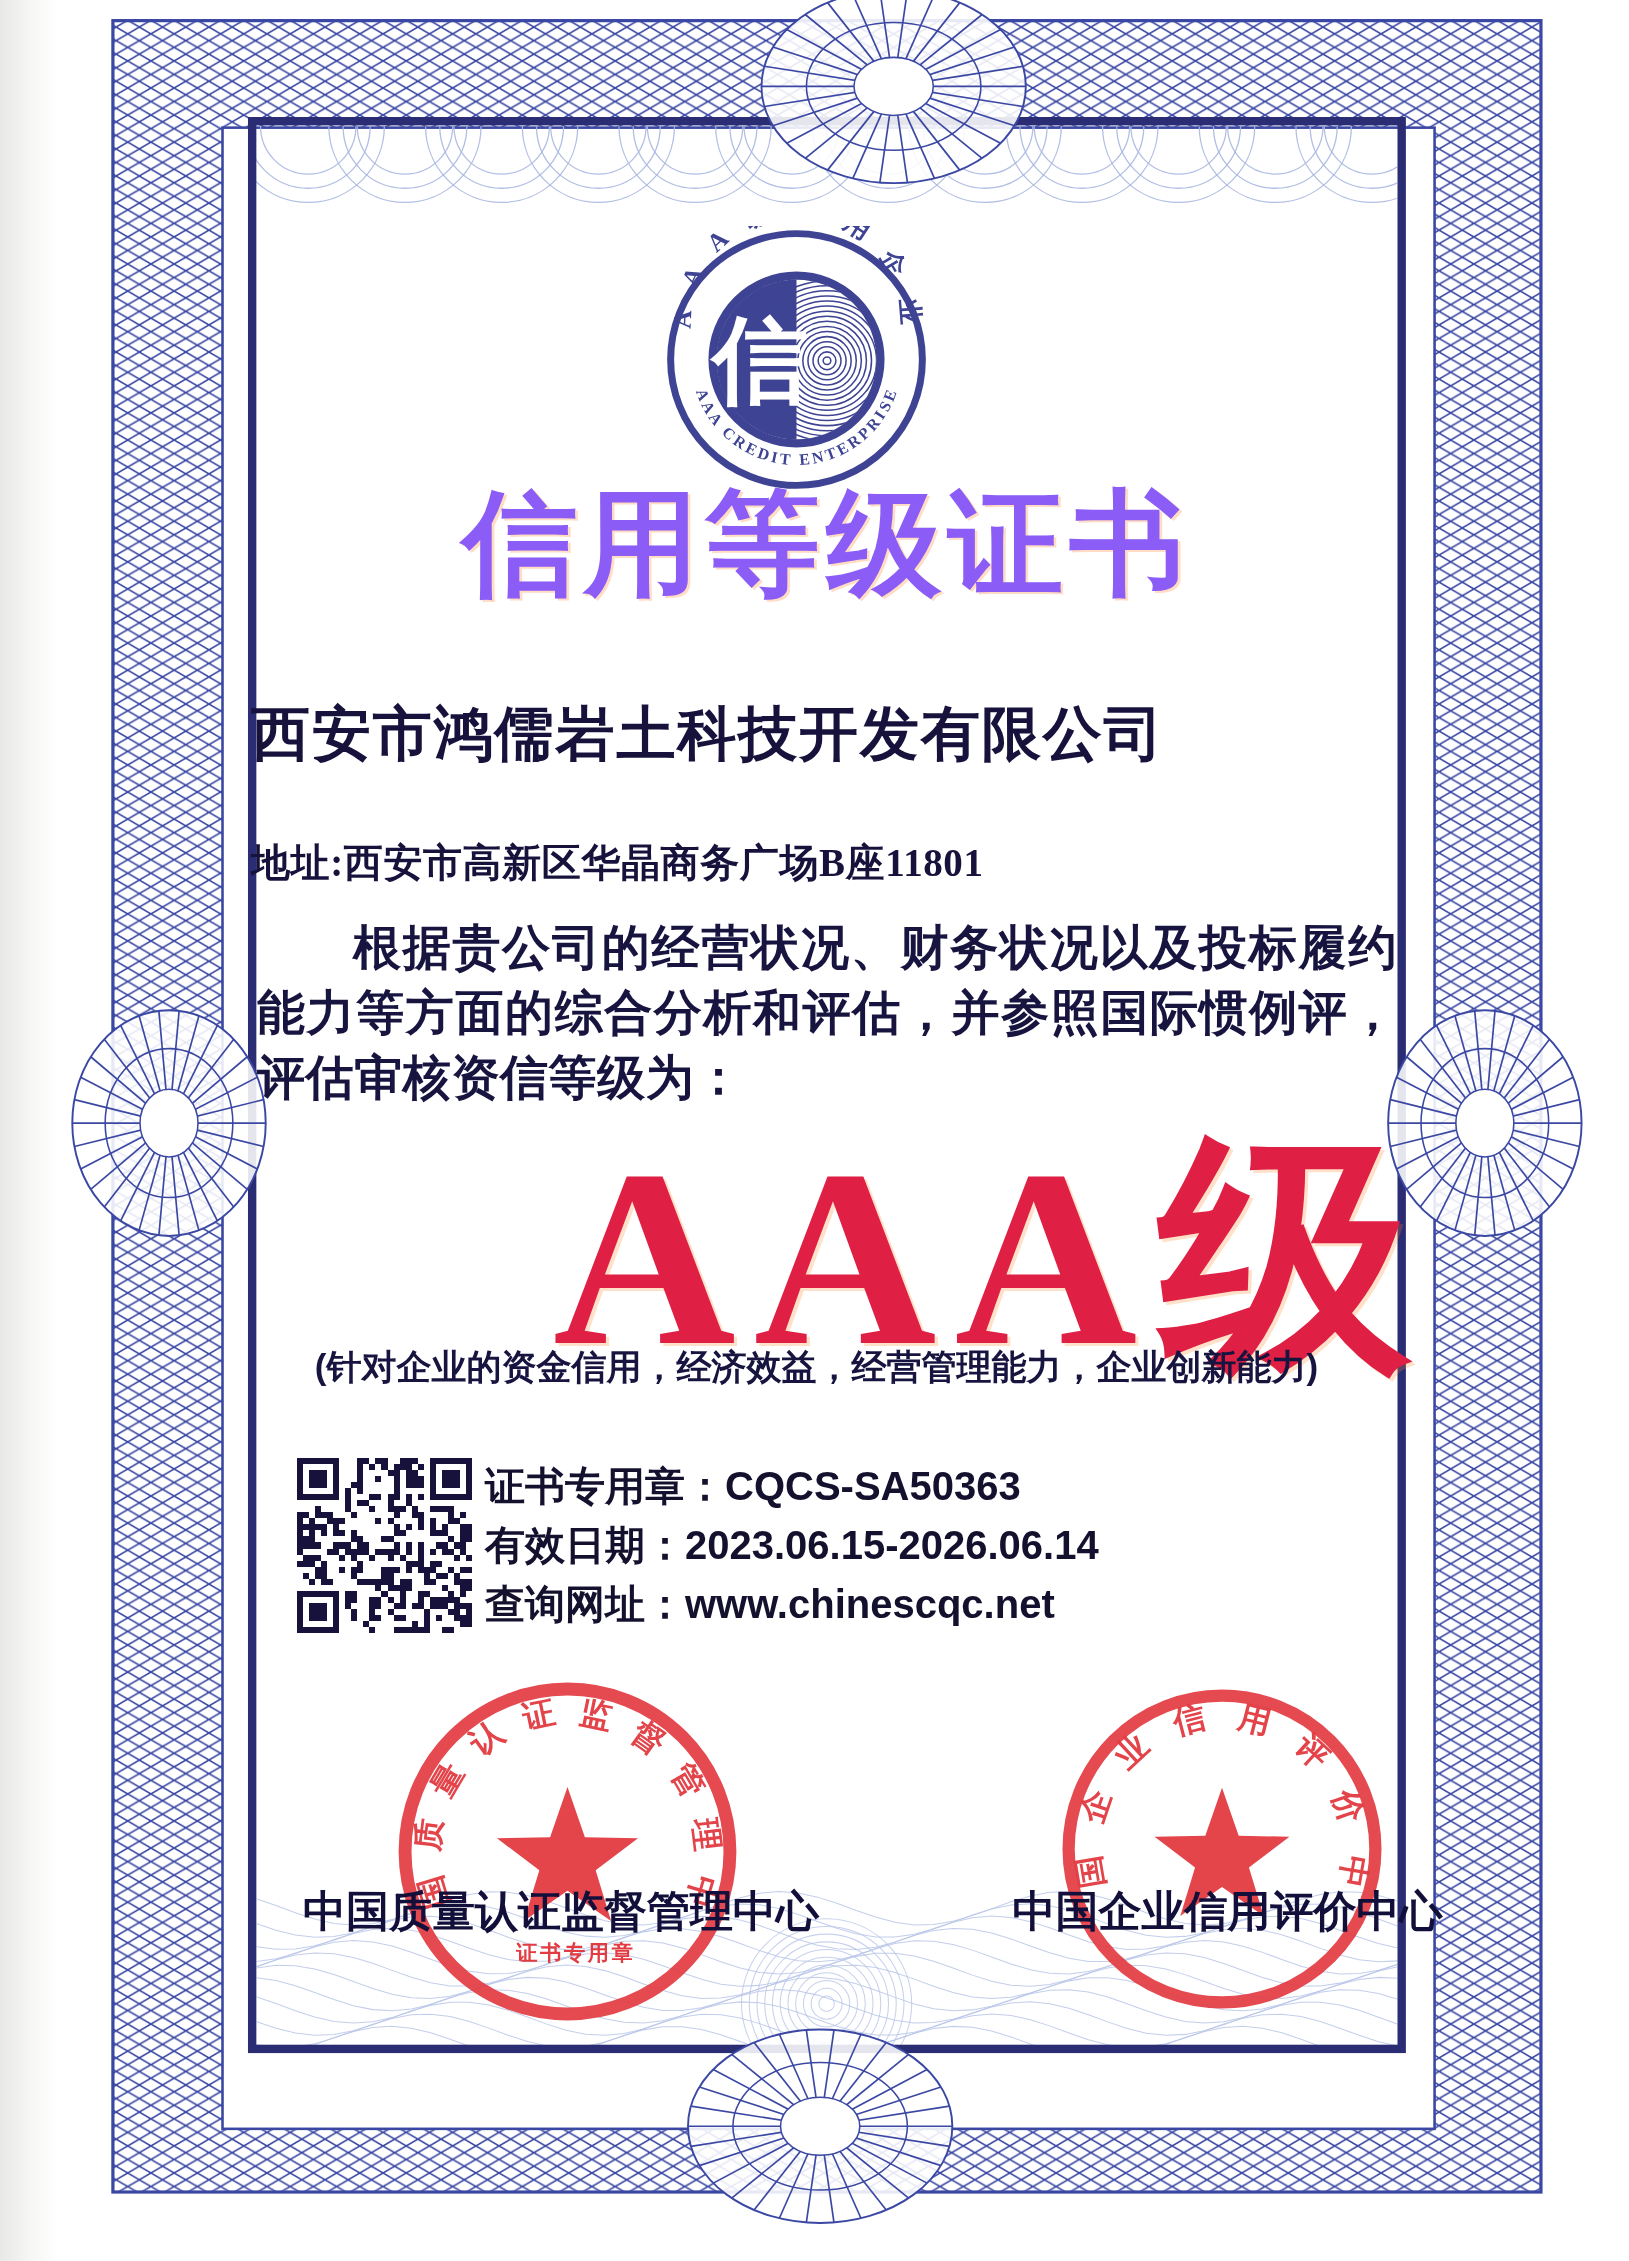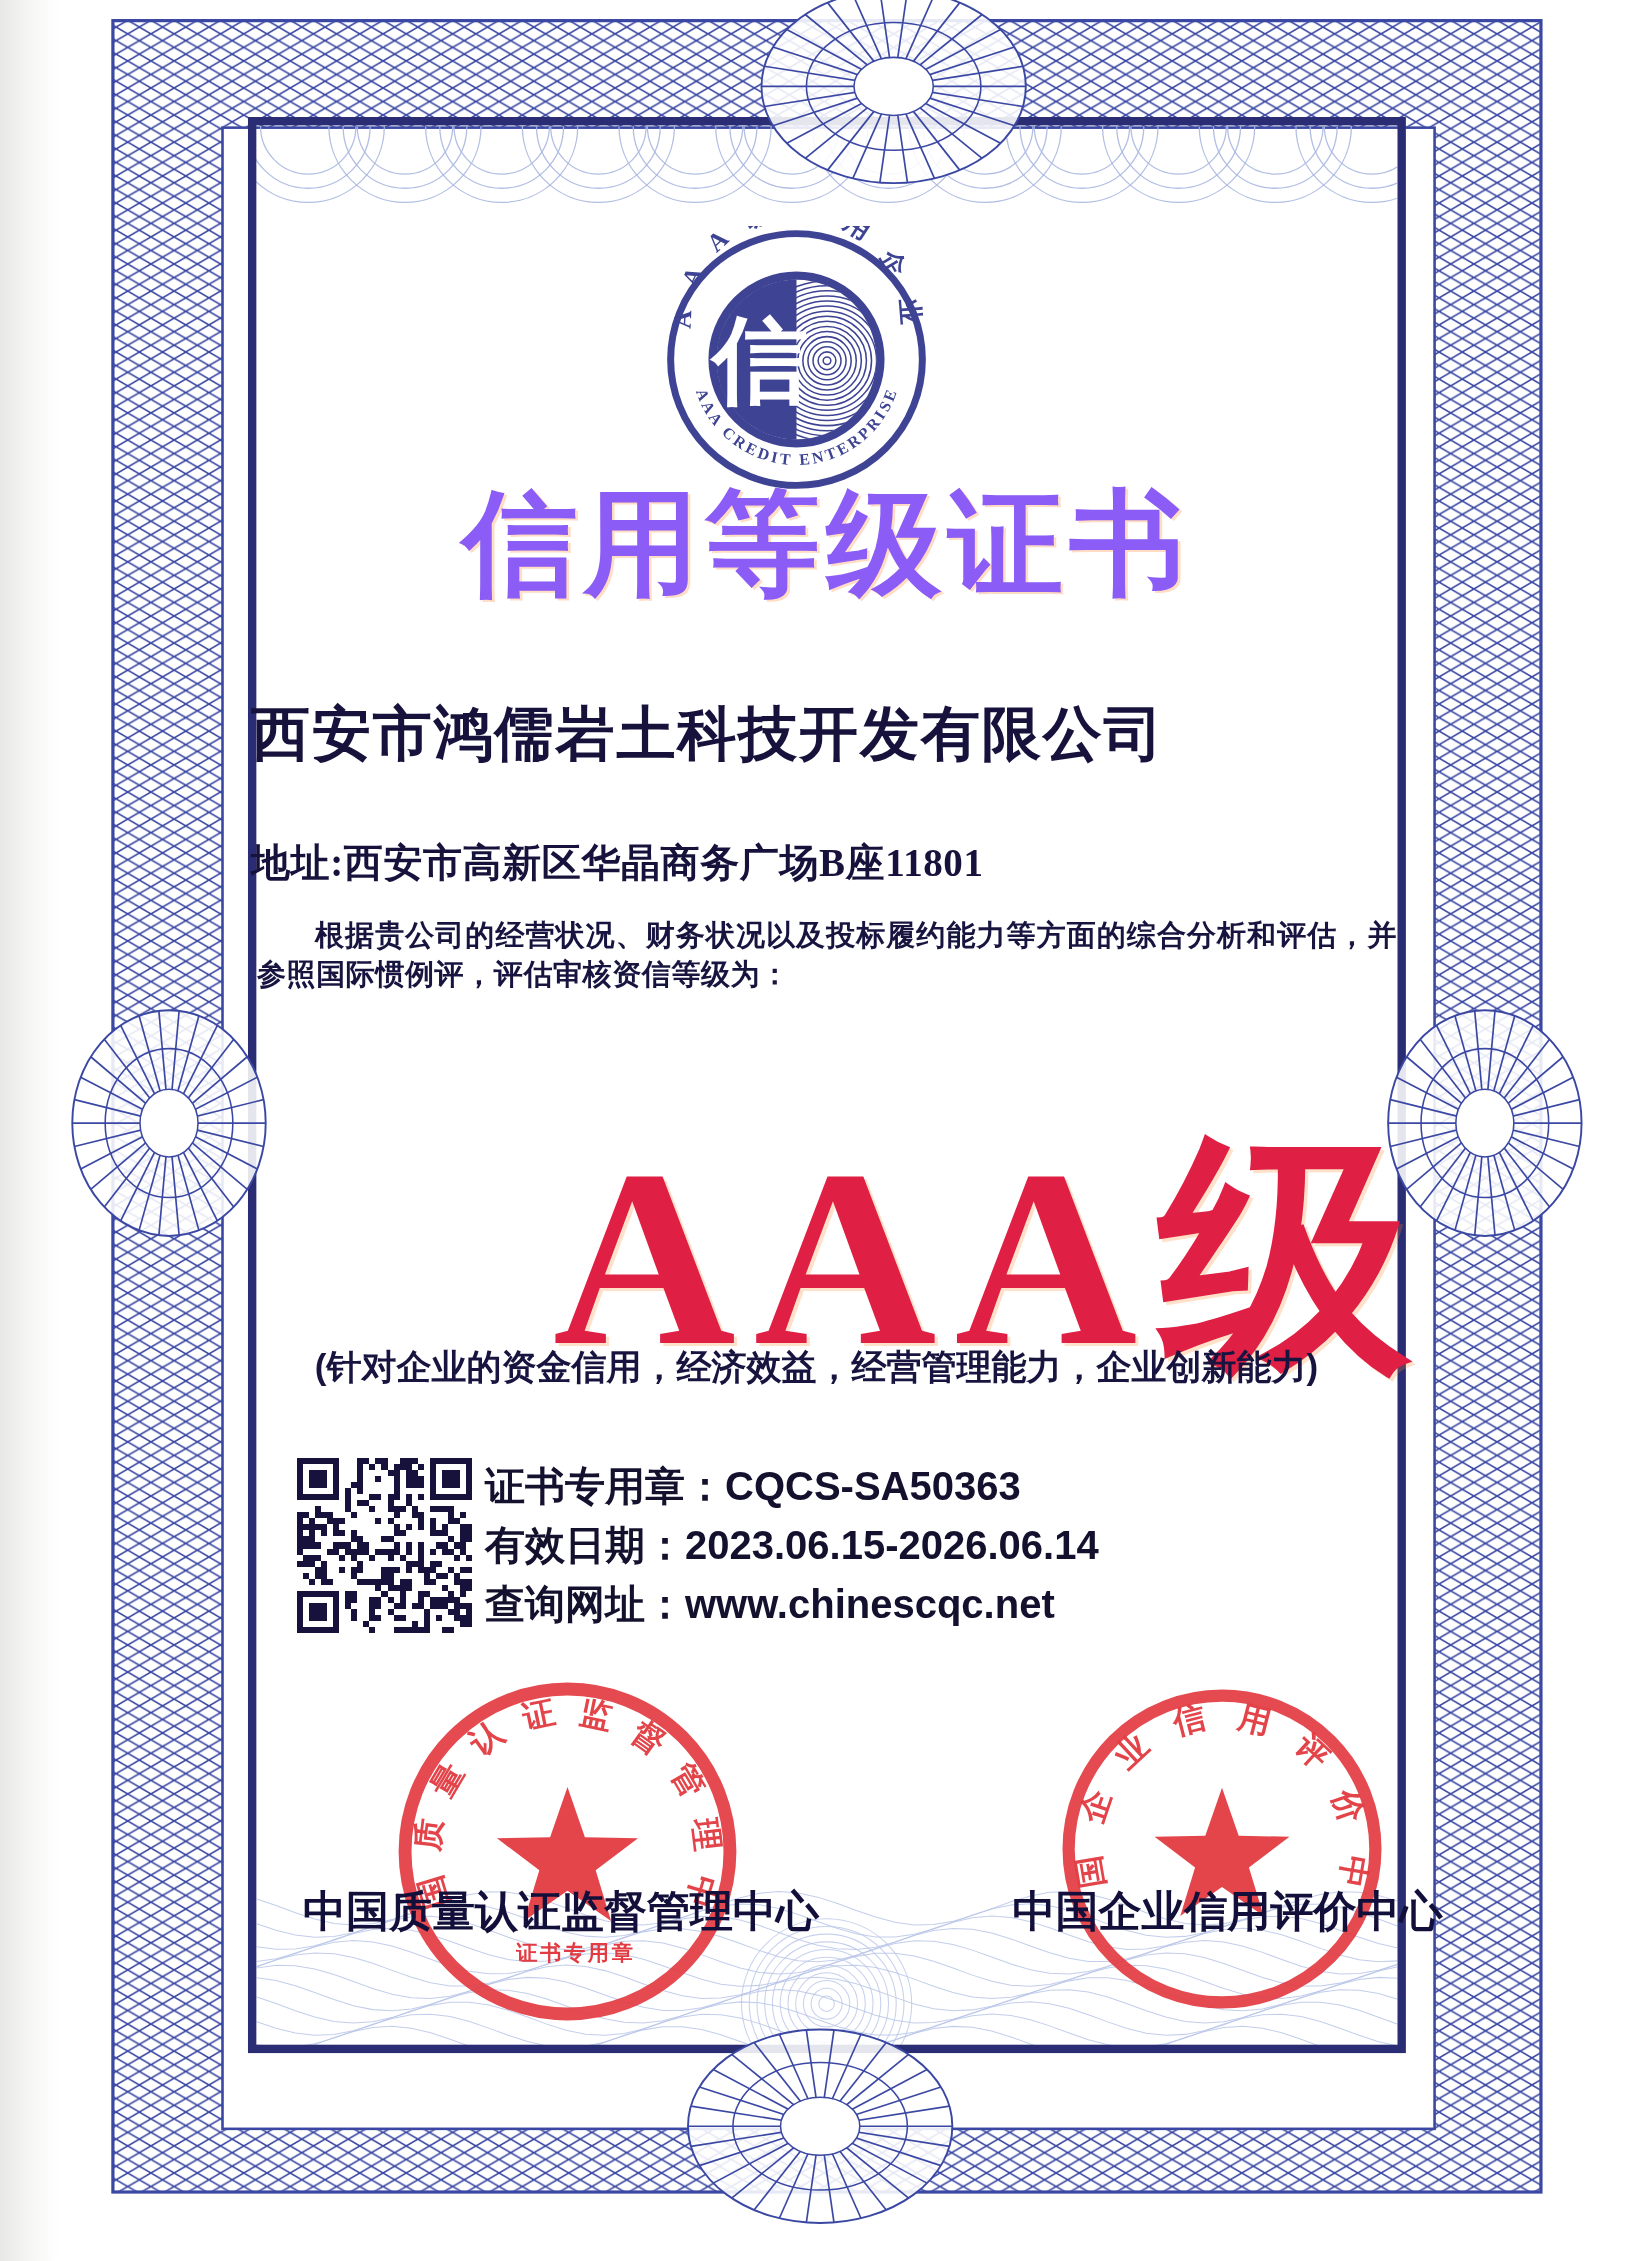--- a/index.html
+++ b/index.html
@@ -21,21 +21,21 @@
     position:absolute;left:251px;top:695px;width:1151px;text-align:left;
     font-size:59px;font-weight:700;letter-spacing:1.9px;color:#16123c;white-space:nowrap;
   }
   .address{
     position:absolute;left:251px;top:836px;width:1151px;
     font-size:39px;font-weight:700;letter-spacing:0.6px;color:#16123c;white-space:nowrap;
   }
   .paragraph{
     position:absolute;left:257px;top:916px;width:1140px;
     font-family:"Liberation Sans","DejaVu Sans",sans-serif;
-    font-size:29px;font-weight:700;line-height:1.35;color:#17143f;
+    font-size:48px;font-weight:700;line-height:1.35;color:#17143f;
     text-align:justify;text-indent:2em;letter-spacing:0.6px;
   }
   .rating{
     position:absolute;left:525px;top:1132px;white-space:nowrap;
     color:#df1f44;text-shadow:3.2px 2.6px 0 rgba(255,130,40,.25);line-height:1;
   }
   .rating .letters{font-size:253px;font-weight:900;letter-spacing:18px;margin-left:28px;}
   .rating .suffix{font-size:253px;font-weight:900;margin-left:3.9px;}
   .rating-note{
     position:absolute;left:241px;top:1344px;width:1151px;text-align:center;

